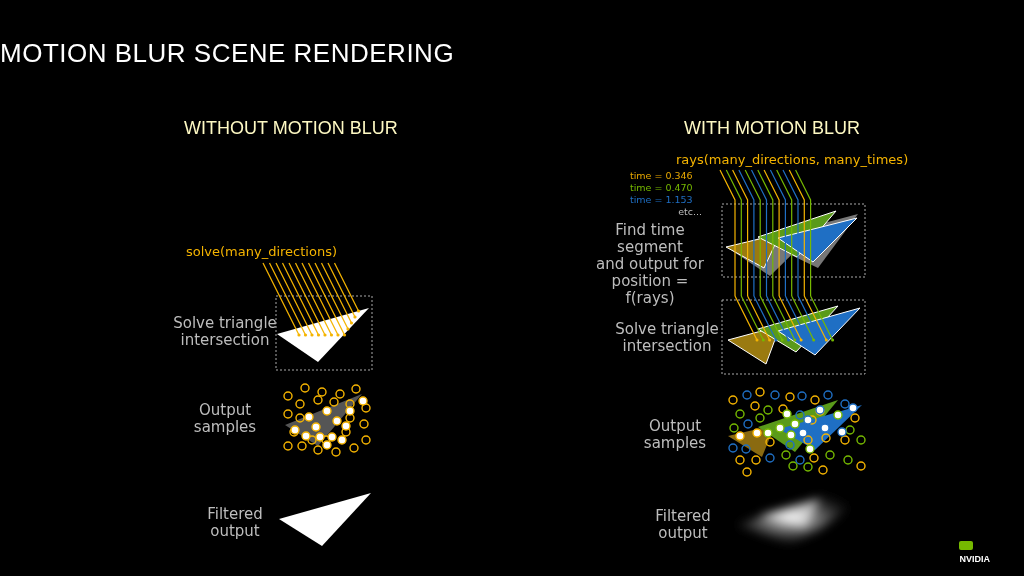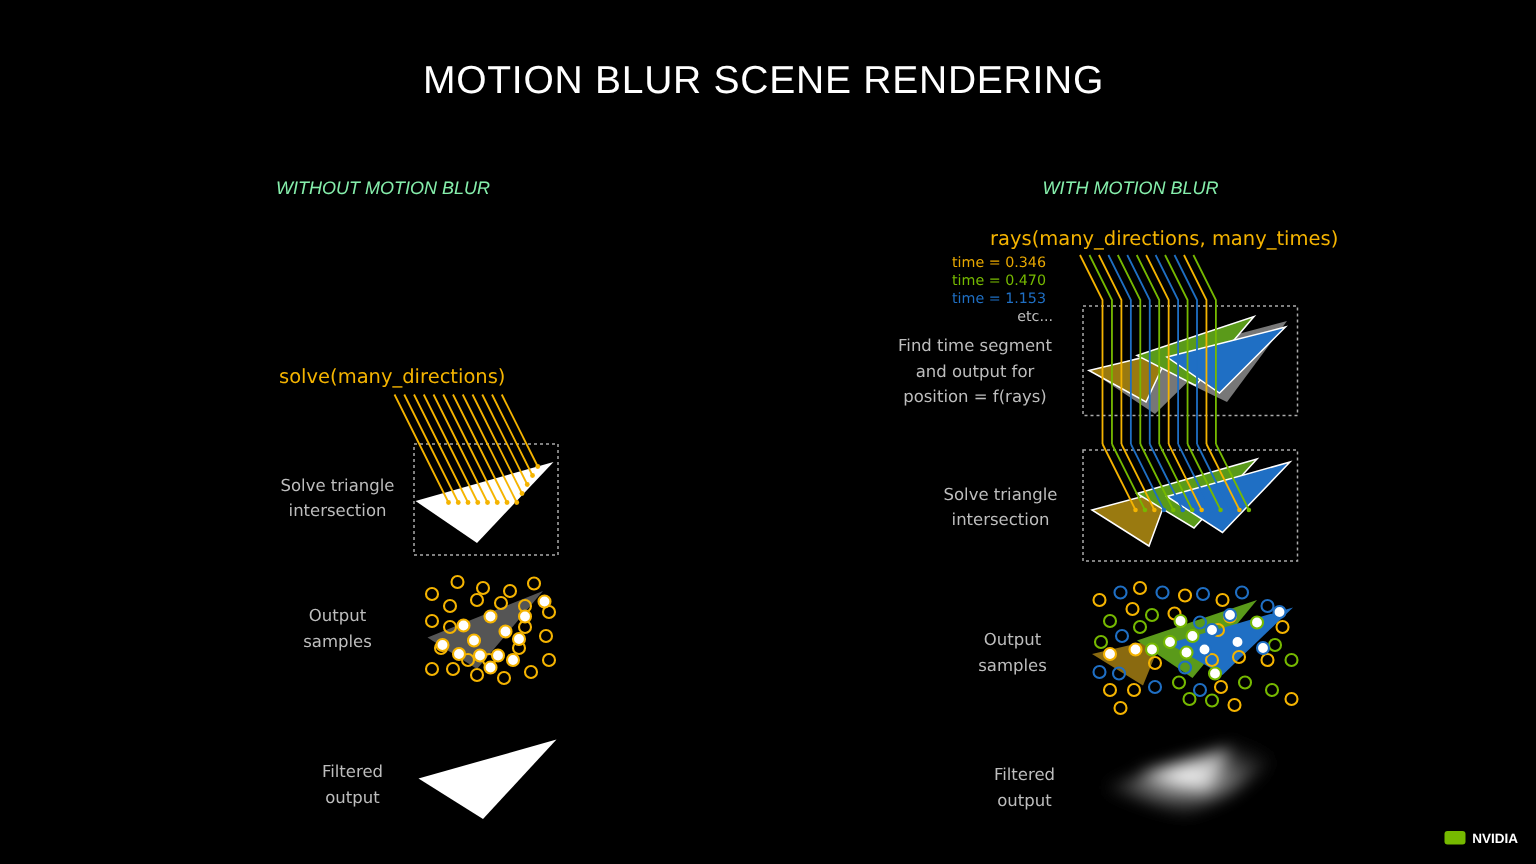--- a/index.html
+++ b/index.html
@@ -1,50 +1,50 @@
 <!DOCTYPE html>
 <html><head>
 <meta charset="utf-8">
 <style>
   html, body { margin:0; padding:0; background:#000; }
   body { width:1024px; height:576px; position:relative; overflow:hidden; font-family:"DejaVu Sans", sans-serif; color:#fff; }
   .abs { position:absolute; }
-  .title { left:16px; width:986px; top:38px; text-align:center; font-size:26px; font-weight:300; letter-spacing:0.5px; color:#fff; font-family:"Liberation Sans", sans-serif; }
-  .col-h { font-size:12px; color:#86efac; font-family:"Liberation Sans", sans-serif; top:118px;font-style:italic; }
-  .label { color:#bdbdbd; font-size:11px; text-align:center; line-height:17px; font-family:"DejaVu Sans", sans-serif; }
+  .title { left:0; width:986px; top:38px; font-size:26px; font-weight:300; letter-spacing:0.5px; color:#fff; font-family:"Liberation Sans", sans-serif; }
+  .col-h { font-size:18px; color:#fef9c3; font-family:"Liberation Sans", sans-serif; top:118px; }
+  .label { color:#bdbdbd; font-size:15px; text-align:center; line-height:17px; font-family:"DejaVu Sans", sans-serif; }
   .ray-label { color:#f5b400; font-size:13px; font-family:"DejaVu Sans", sans-serif; }
-  .time { font-size:9.5px; font-family:"DejaVu Sans", sans-serif; line-height:12px; text-align:center; }
+  .time { font-size:9.5px; font-family:"DejaVu Sans", sans-serif; line-height:12px; text-align:left; }
   svg { position:absolute; left:0; top:0; }
-  .logo { right:12px; bottom:12px; display:flex; align-items:flex-start; gap:4px; font-size:9px; font-weight:bold; color:#fff; font-family:"Liberation Sans", sans-serif; }
+  .logo { right:34px; bottom:12px; display:flex; align-items:flex-start; gap:4px; font-size:9px; font-weight:bold; color:#fff; font-family:"Liberation Sans", sans-serif;flex-direction:column; }
   .eye { width:14px; height:9px; background:#76b900; border-radius:2px; }
 </style>
 </head>
 <body>
 
 <div class="abs title">MOTION BLUR SCENE RENDERING</div>
 
 <div class="abs col-h" style="left:184px;">WITHOUT MOTION BLUR</div>
-<div class="abs col-h" style="left:684px;margin-left:11px;">WITH MOTION BLUR</div>
+<div class="abs col-h" style="left:684px;">WITH MOTION BLUR</div>
 
 <div class="abs ray-label" style="left:186px; top:244px;">solve(many_directions)</div>
 
 <div class="abs label" style="left:170px; top:315px; width:110px;">
   <div>Solve triangle</div>
   <div>intersection</div>
 </div>
 <div class="abs label" style="left:170px; top:402px; width:110px;">
   <div>Output</div>
   <div>samples</div>
 </div>
 <div class="abs label" style="left:180px; top:506px; width:110px;">
   <div>Filtered</div>
   <div>output</div>
 </div>
 
-<div class="abs ray-label" style="left:660px; top:152px;">rays(many_directions, many_times)</div>
+<div class="abs ray-label" style="left:676px; top:152px;">rays(many_directions, many_times)</div>
 <div class="abs" style="left:630px; top:170px; width:72px;">
   <div class="time" style="color:#e8a800">time = 0.346</div>
   <div class="time" style="color:#76b900">time = 0.470</div>
   <div class="time" style="color:#1f6fc4">time = 1.153</div>
   <div class="time" style="color:#bdbdbd; text-align:right; padding-left:20px;">etc...</div>
 </div>
 <div class="abs label" style="left:585px; top:222px; width:130px;">
   <div>Find time segment</div>
   <div>and output for</div>
   <div>position = f(rays)</div>

